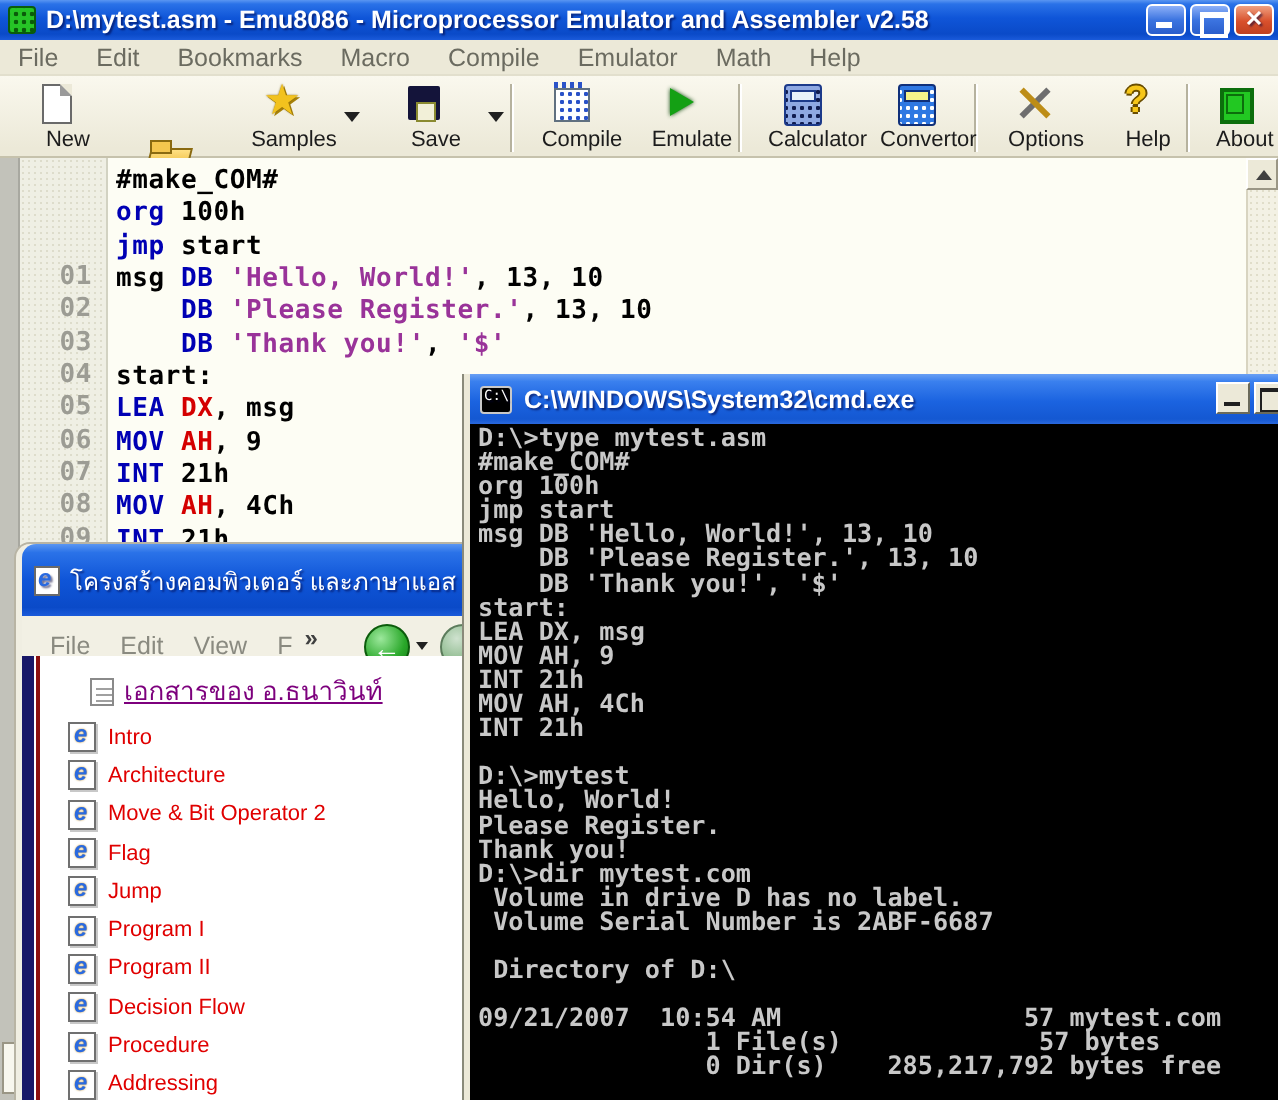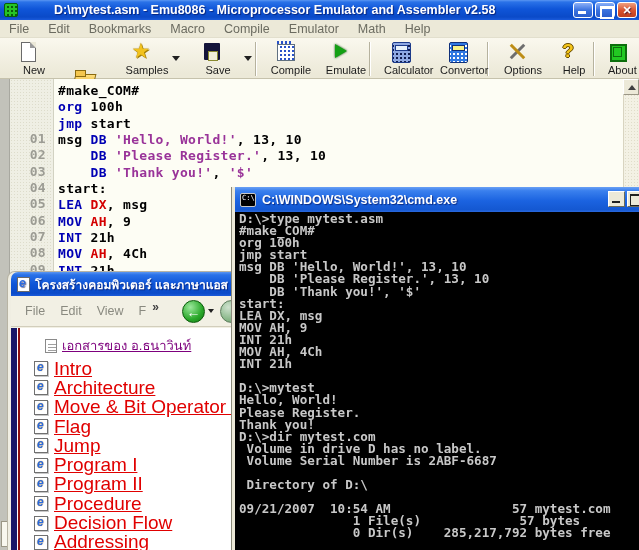--- a/index.html
+++ b/index.html
@@ -4,21 +4,21 @@
 <style>
   * { margin:0; padding:0; box-sizing:border-box; }
   html,body { width:639px; height:550px; overflow:hidden; background:#ece9d8;
     font-family:"Liberation Sans", sans-serif; }
   #screen { position:relative; width:639px; height:550px; overflow:hidden; background:#ece9d8; }
 
   
   .xp-titlebar { position:absolute; left:0; top:0; width:100%; height:20px;
     background:linear-gradient(180deg,#5a96f2 0%,#2a72e8 10%,#0f55d8 45%,#0a4ac8 85%,#1a5ada 100%);
     display:flex; align-items:center; color:#fff; font-weight:bold; font-size:12.5px;
-    text-shadow:1px 1px 1px rgba(0,0,60,.55);gap:31px; }
+    text-shadow:1px 1px 1px rgba(0,0,60,.55); }
   #emu-icon { width:14px; height:14px; margin:0 5px 0 4px; border-radius:2px;
     background:#26c426; border:1px solid #0a5c0a;
     background-image:radial-gradient(#0a5c0a 1px, transparent 1.3px); background-size:4px 4px; background-position:1px 1px; }
   .winbtns { position:absolute; right:2px; top:2px; display:flex; gap:2px; }
   .xp-btn { width:20px; height:16px; border-radius:3px; border:1px solid #fff;
     background:linear-gradient(180deg,#8cb0f8 0%,#3c74e0 50%,#2a5ecc 100%); position:relative; }
   .xp-btn.close { background:linear-gradient(180deg,#f0a080 0%,#d8502c 55%,#c04020 100%); }
   .xp-btn.min::after { content:''; position:absolute; left:4px; bottom:3px; width:8px; height:3px; background:#fff; }
   .xp-btn.max::after { content:''; position:absolute; left:4px; top:3px; width:10px; height:8px; border:2px solid #fff; border-top-width:3px; }
   .xp-btn.close::after { content:'✕'; position:absolute; left:0; right:0; top:0; text-align:center; color:#fff; font-size:11px; line-height:15px; font-weight:bold; }
@@ -100,23 +100,23 @@
     border:1px solid #fff; border-right-color:#9a9685; border-bottom-color:#9a9685; }
   #ed-scroll-up::after { content:''; position:absolute; left:4px; top:5px;
     border-left:4px solid transparent; border-right:4px solid transparent; border-bottom:5px solid #404040; }
   #left-scroll-thumb { position:absolute; left:1px; top:521px; width:10px; height:26px;
     background:#f8f7ee; border:1px solid #9a9685; z-index:2; }
 
   
   #ie-window { position:absolute; left:8px; top:272px; width:235px; height:278px; z-index:5;
     background:#f2f0e4; border-left:3px solid #f0eee2; border-right:3px solid #f0eee2;
     box-shadow:0 0 0 1px #b8b4a4; border-top-left-radius:7px; }
-  #ie-titlebar { height:24px; border-top-left-radius:7px;
+  #ie-titlebar { height:36px; border-top-left-radius:7px;
     background:linear-gradient(180deg,#5a96f2 0%,#2a72e8 12%,#0f55d8 50%,#0a4ac8 88%,#1a5ada 100%);
-    display:flex; align-items:center; color:#fff; font-weight:bold; font-size:12px;
+    display:flex; align-items:center; color:#fff; font-weight:normal; font-size:12px;
     text-shadow:1px 1px 1px rgba(0,0,60,.55); overflow:hidden; white-space:nowrap; }
   #ie-icon { width:13px; height:15px; margin:0 5px 0 6px; background:#fff; border:1px solid #6a6a6a;
     position:relative; flex:0 0 auto; }
   #ie-icon::after { content:'e'; position:absolute; left:1px; top:-2px; font-size:12px; font-weight:bold;
     font-style:italic; color:#2a6ae0; }
   #ie-menubar { height:31px; background:#f2f0e4; border-bottom:1px solid #d2cebc; position:relative;
     display:flex; align-items:center; }
   .grip { width:3px; height:20px; margin:0 4px;
     background:repeating-linear-gradient(180deg,#b8b4a2 0 2px, transparent 2px 4px); }
   #ie-menu-items { display:flex; gap:15px; font-size:12.5px; color:#8a8a80; margin-left:6px; }
@@ -136,21 +136,21 @@
   #ie-header-row { display:flex; align-items:center; gap:5px; height:19px;padding-left:22px; }
   .doc-ico { width:12px; height:14px; background:#fff; border:1px solid #8a8a8a; flex:0 0 auto;
     background-image:repeating-linear-gradient(180deg, transparent 0 2px, #a0a0a0 2px 3px); background-size:8px 100%; background-position:2px 2px; background-repeat:no-repeat; }
   #ie-header-link { color:var(--link-purple); text-decoration:underline; font-size:13px; white-space:nowrap; }
   #ie-links { margin:4px 0 0 11px; }
   .ie-item { display:flex; align-items:center; gap:6px; height:19.3px; }
   .page-ico { width:14px; height:15px; background:#fff; border:1px solid #707070; position:relative; flex:0 0 auto;
     box-shadow:1px 1px 0 #c8c8c8; }
   .page-ico::after { content:'e'; position:absolute; left:2px; top:-2px; font-size:12px; font-weight:bold;
     font-style:italic; color:#2a6ae0; text-shadow:0 0 1px #c89020; }
-  .ie-link { color:var(--link-red); text-decoration:underline; font-size:19px; white-space:nowrap; }
+  .ie-link { color:var(--link-red); font-size:11px; white-space:nowrap; }
 
   
   #cmd-window { position:absolute; left:232px; top:187px; width:420px; height:363px; z-index:10;
     background:#000; border-left:3px solid #ece9d8; box-shadow:-1px 0 0 #8a8a7a; }
   #cmd-titlebar { height:25px;
     background:linear-gradient(180deg,#6aa0f4 0%,#3a80ee 15%,#1b63e0 55%,#1458d2 90%,#2a68dd 100%);
     display:flex; align-items:center; color:#fff; font-weight:bold; font-size:12.5px;
     text-shadow:1px 1px 1px rgba(0,0,60,.55); position:relative; }
   #cmd-icon { width:16px; height:14px; margin:0 6px 0 5px; background:#000; border:1px solid #c8c8c8;
     border-radius:2px; position:relative; flex:0 0 auto; }
@@ -320,25 +320,25 @@
             <div class="ie-item">
               <span class="page-ico"></span>
               <a class="ie-link">Program I</a>
             </div>
             <div class="ie-item">
               <span class="page-ico"></span>
               <a class="ie-link">Program II</a>
             </div>
             <div class="ie-item">
               <span class="page-ico"></span>
+              <a class="ie-link">Decision Flow</a>
+            </div>
+            <div class="ie-item">
+              <span class="page-ico"></span>
               <a class="ie-link">Procedure</a>
-            </div>
-            <div class="ie-item">
-              <span class="page-ico"></span>
-              <a class="ie-link">Decision Flow</a>
             </div>
             <div class="ie-item">
               <span class="page-ico"></span>
               <a class="ie-link">Addressing</a>
             </div>
           </div>
       </div>
     </div>
   </div>
 

